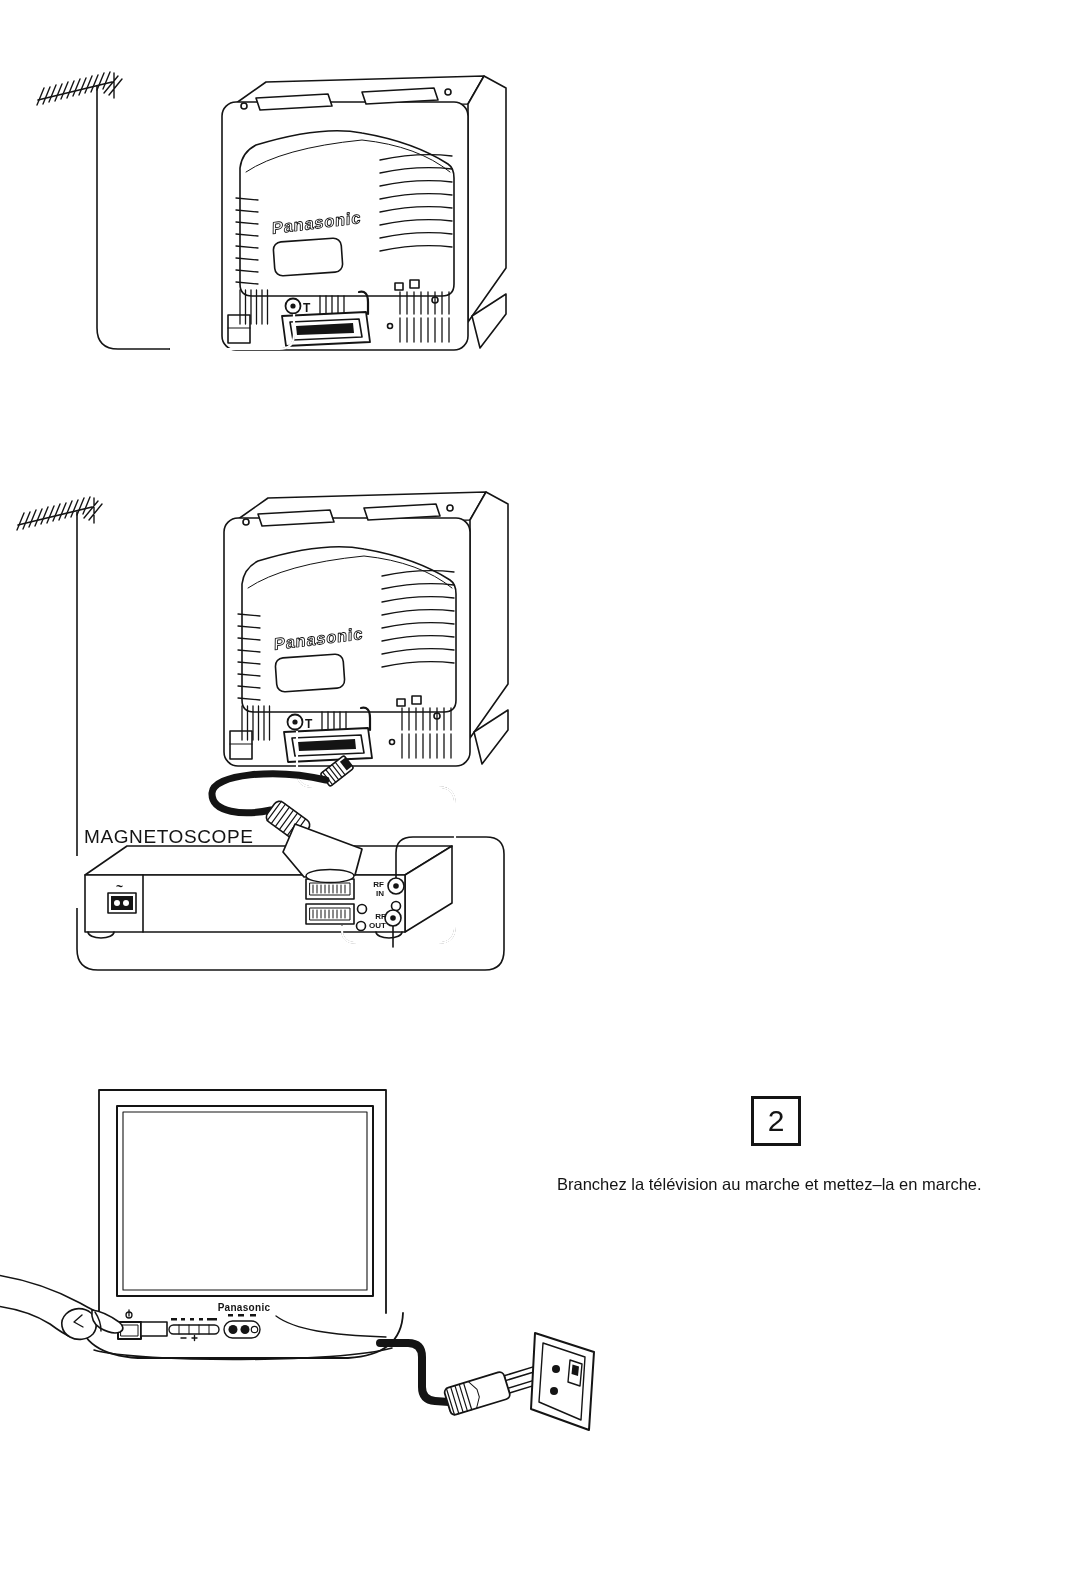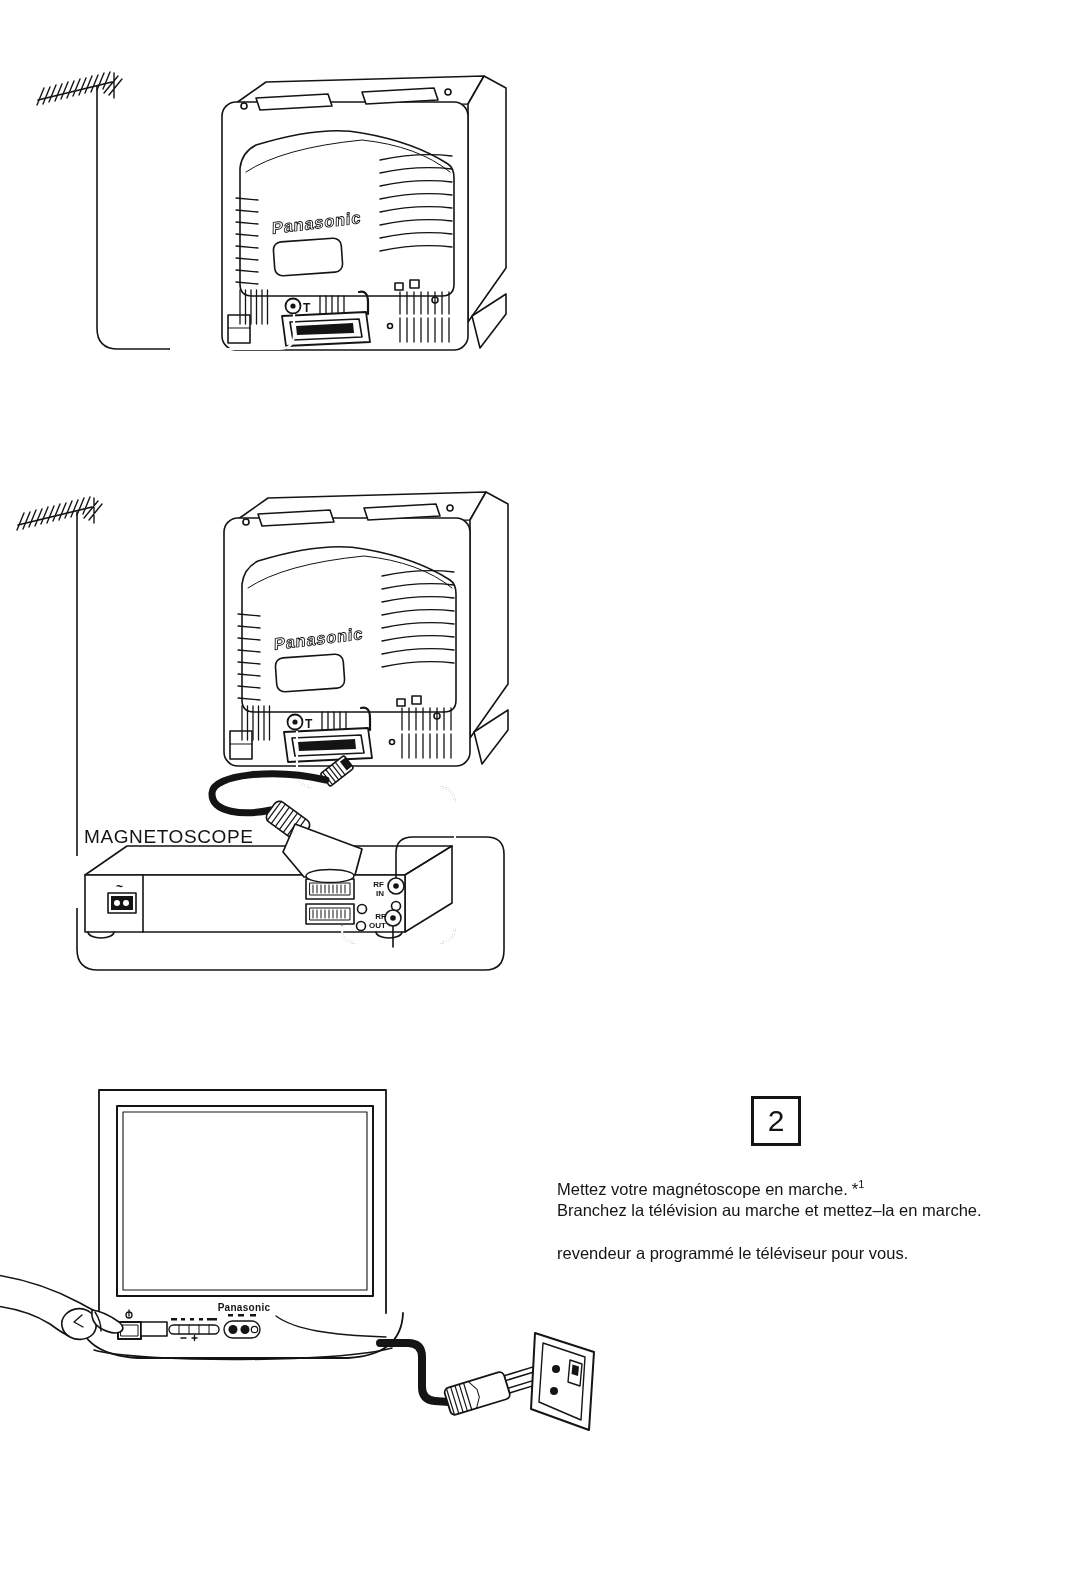--- a/index.html
+++ b/index.html
@@ -219,21 +219,19 @@
       <path stroke-width="1.4" d="M95,1312 C99,1318 101,1325 101,1331"></path>
     </g>
   </g>
 </svg>
 
 <div class="step-badge">
   <span>2</span>
 </div>
 
 <div class="para p1">
-  <div><span>Mettez votre magnétoscope en marche.</span><span class="fnstar">*</span><sup>1</sup></div>
   <div>Branchez la télévision au marche et mettez–la en marche.</div>
 </div>
 
 <div class="para p2">
-  <div>revendeur a programmé le téléviseur pour vous.</div>
 </div>
 
 </div>
 
 </body></html>

